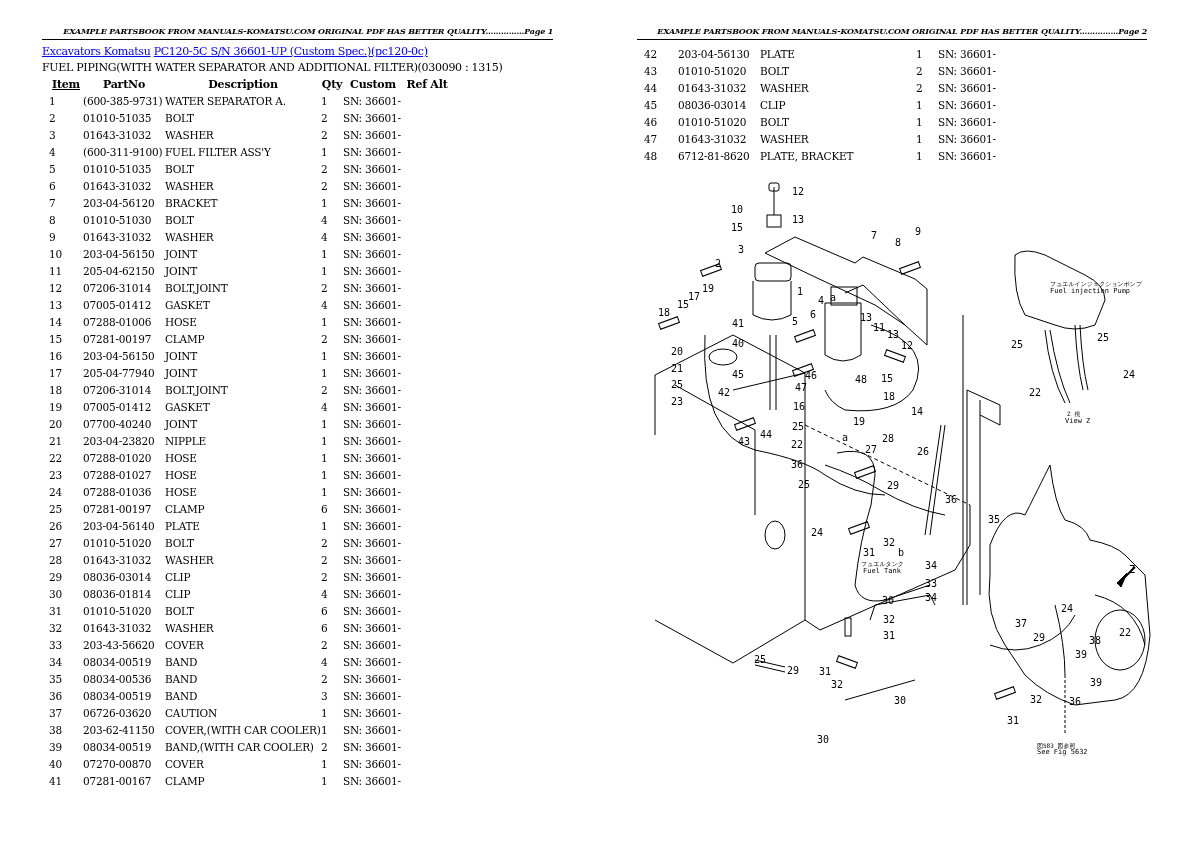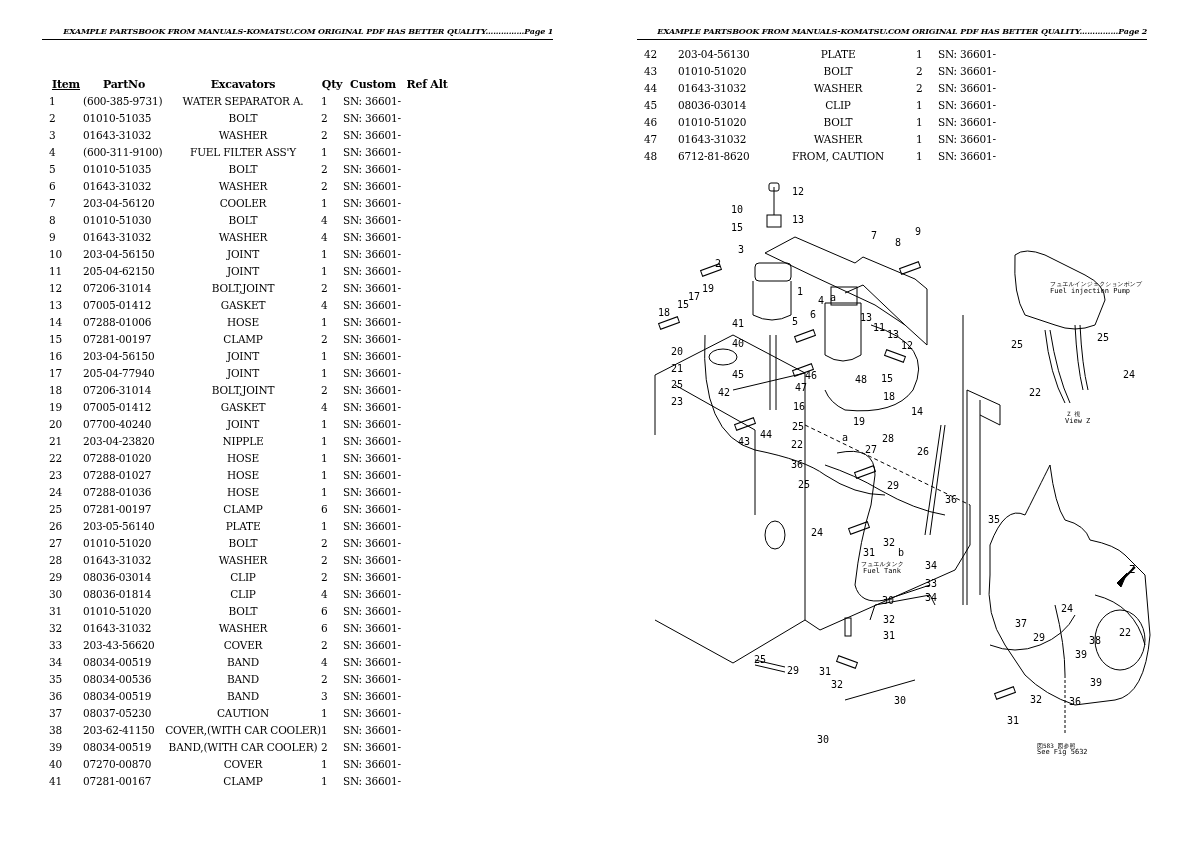--- a/index.html
+++ b/index.html
@@ -16,44 +16,49 @@
   .crumbs { position: absolute; left: 42px; top: 45px; font-size: 11px; white-space: nowrap; letter-spacing: -0.3px; }
   .crumbs a { color: #0000ee; text-decoration: underline; cursor: pointer; }
   .subtitle { position: absolute; left: 42px; top: 61px; font-size: 11px; white-space: nowrap; letter-spacing: -0.3px; }
   table.parts { position: absolute; border-collapse: collapse; font-size: 10.5px; letter-spacing: -0.2px; }
   .left table.parts { left: 44px; top: 76px; }
   .right table.parts { left: 44px; top: 45px; }
   table.parts th { font-weight: bold; font-size: 11px; text-align: center; height: 16px; padding: 0; white-space: nowrap; }
   table.parts td { height: 17px; padding: 0; white-space: nowrap; vertical-align: middle; }
   .c-item { width: 34px; padding-left: 5px !important; text-align: left; }
   .c-part { width: 82px; text-align: left; }
-  .c-desc { width: 156px; text-align: center; }
+  .c-desc { width: 156px; text-align: left; }
   .c-qty { width: 22px; text-align: left; }
   .c-opt { width: 60px; text-align: left; }
   .c-ref { width: 48px; text-align: left; }
   th.c-item { text-align: left; padding-left: 5px !important; text-decoration: underline; }
   th.c-part { text-align: left; padding-left: 16px; }
   th.c-desc { text-align: center; }
   th.c-qty { text-align: left; }
   .diagram { position: absolute; left: 645px; top: 175px; width: 515px; height: 590px; }
   .diagram svg { width: 100%; height: 100%; }
   .callout { position: absolute; font-family: "DejaVu Sans Mono", monospace; font-size: 10px; line-height: 10px; color: #000; }
   .caption { position: absolute; font-family: "DejaVu Sans Mono", monospace; font-size: 6px; line-height: 7px; color: #000; white-space: nowrap; }
 </style>
 </head>
 <body>
 
 <div class="page left">
   <div class="header">EXAMPLE PARTSBOOK FROM MANUALS-KOMATSU.COM ORIGINAL PDF HAS BETTER QUALITY...............Page 1</div>
+  <div class="crumbs">
+    <a>Excavators Komatsu</a>
+    <a>PC120-5C S/N 36601-UP (Custom Spec.)(pc120-0c)</a>
+  </div>
+  <div class="subtitle">FUEL PIPING(WITH WATER SEPARATOR AND ADDITIONAL FILTER)(030090 : 1315)</div>
   <table class="parts">
     <thead>
       <tr>
         <th class="c-item">Item</th>
         <th class="c-part">PartNo</th>
-        <th class="c-desc">Excavators</th>
+        <th class="c-desc">Description</th>
         <th class="c-qty">Qty</th>
         <th class="c-opt">Custom</th>
         <th class="c-ref">Ref Alt</th>
       </tr>
     </thead>
     <tbody id="rows-p1">
         <tr>
           <td class="c-item">1</td>
           <td class="c-part">(600-385-9731)</td>
           <td class="c-desc">WATER SEPARATOR A.</td>
@@ -97,21 +102,21 @@
           <td class="c-item">6</td>
           <td class="c-part">01643-31032</td>
           <td class="c-desc">WASHER</td>
           <td class="c-qty">2</td>
           <td class="c-opt">SN: 36601-</td>
           <td class="c-ref"></td>
         </tr>
         <tr>
           <td class="c-item">7</td>
           <td class="c-part">203-04-56120</td>
-          <td class="c-desc">COOLER</td>
+          <td class="c-desc">BRACKET</td>
           <td class="c-qty">1</td>
           <td class="c-opt">SN: 36601-</td>
           <td class="c-ref"></td>
         </tr>
         <tr>
           <td class="c-item">8</td>
           <td class="c-part">01010-51030</td>
           <td class="c-desc">BOLT</td>
           <td class="c-qty">4</td>
           <td class="c-opt">SN: 36601-</td>
@@ -248,21 +253,21 @@
         <tr>
           <td class="c-item">25</td>
           <td class="c-part">07281-00197</td>
           <td class="c-desc">CLAMP</td>
           <td class="c-qty">6</td>
           <td class="c-opt">SN: 36601-</td>
           <td class="c-ref"></td>
         </tr>
         <tr>
           <td class="c-item">26</td>
-          <td class="c-part">203-05-56140</td>
+          <td class="c-part">203-04-56140</td>
           <td class="c-desc">PLATE</td>
           <td class="c-qty">1</td>
           <td class="c-opt">SN: 36601-</td>
           <td class="c-ref"></td>
         </tr>
         <tr>
           <td class="c-item">27</td>
           <td class="c-part">01010-51020</td>
           <td class="c-desc">BOLT</td>
           <td class="c-qty">2</td>
@@ -336,21 +341,21 @@
         <tr>
           <td class="c-item">36</td>
           <td class="c-part">08034-00519</td>
           <td class="c-desc">BAND</td>
           <td class="c-qty">3</td>
           <td class="c-opt">SN: 36601-</td>
           <td class="c-ref"></td>
         </tr>
         <tr>
           <td class="c-item">37</td>
-          <td class="c-part">08037-05230</td>
+          <td class="c-part">06726-03620</td>
           <td class="c-desc">CAUTION</td>
           <td class="c-qty">1</td>
           <td class="c-opt">SN: 36601-</td>
           <td class="c-ref"></td>
         </tr>
         <tr>
           <td class="c-item">38</td>
           <td class="c-part">203-62-41150</td>
           <td class="c-desc">COVER,(WITH CAR COOLER)</td>
           <td class="c-qty">1</td>
@@ -433,21 +438,21 @@
           <td class="c-item">47</td>
           <td class="c-part">01643-31032</td>
           <td class="c-desc">WASHER</td>
           <td class="c-qty">1</td>
           <td class="c-opt">SN: 36601-</td>
           <td class="c-ref"></td>
         </tr>
         <tr>
           <td class="c-item">48</td>
           <td class="c-part">6712-81-8620</td>
-          <td class="c-desc">FROM, CAUTION</td>
+          <td class="c-desc">PLATE, BRACKET</td>
           <td class="c-qty">1</td>
           <td class="c-opt">SN: 36601-</td>
           <td class="c-ref"></td>
         </tr>
       </tbody>
   </table>
 </div>
 
 <div class="diagram">
   <svg viewBox="0 0 515 590" fill="none" stroke="#000" stroke-width="1">

